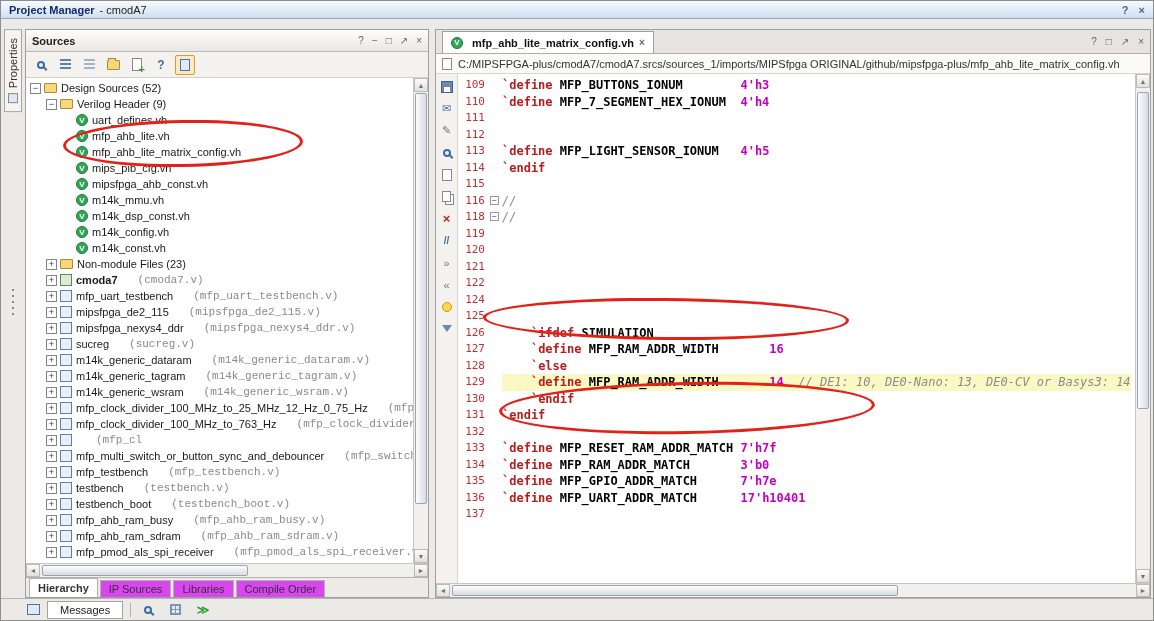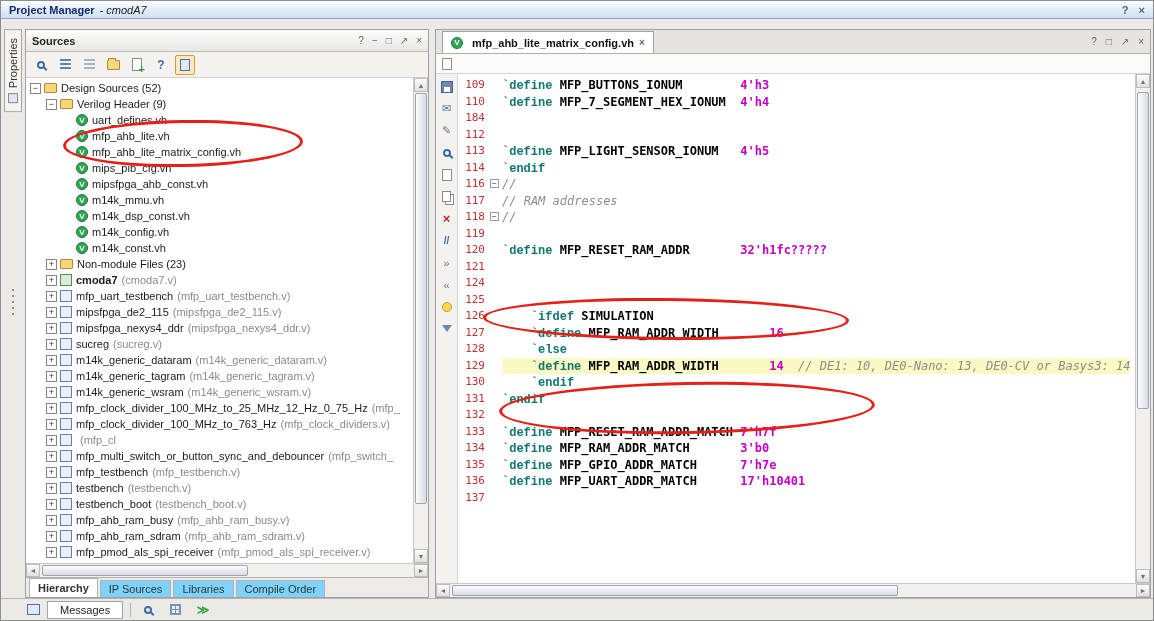--- a/index.html
+++ b/index.html
@@ -4,21 +4,21 @@
 <style>
   *{margin:0;padding:0;box-sizing:border-box;}
   html,body{width:1154px;height:621px;overflow:hidden;}
   body{font-family:"Liberation Sans",sans-serif;font-size:11px;color:#222;background:#e8e6e3;}
   .app{position:relative;width:1154px;height:621px;background:#eceae7;border:1px solid #8d8d8d;}
 
   
   .titlebar{height:18px;display:flex;align-items:center;padding:0 8px;
     background:linear-gradient(#f7fbfe,#cfdff0);border-bottom:1px solid #97a6bc;}
   .titlebar .t1{font-weight:bold;color:#152a6e;}
-  .titlebar .t2{margin-left:5px;color:#222;font-style:italic;}
+  .titlebar .t2{margin-left:5px;color:#222;}
   .titlebar .wins{margin-left:auto;display:flex;gap:10px;color:#5a636f;font-weight:bold;}
 
   
   .content{position:absolute;top:18px;left:0;right:0;bottom:22px;display:flex;padding-top:10px;}
 
   .sidestrip{width:24px;display:flex;flex-direction:column;align-items:center;}
   .props-tab{writing-mode:vertical-rl;transform:rotate(180deg);background:#f6f4f1;border:1px solid #a7a5a1;
     padding:8px 2px;color:#333;display:flex;align-items:center;gap:5px;}
   .side-ico{width:10px;height:10px;border:1px solid #8a8a8a;background:#dfe7f2;}
   .dots-handle{margin-top:175px;width:4px;height:30px;
@@ -55,42 +55,42 @@
   .exp{width:11px;height:11px;margin-right:3px;flex:none;display:flex;align-items:center;justify-content:center;
     font-size:9px;line-height:9px;color:#333;}
   .exp.box{border:1px solid #848484;background:#fff;}
   .ticon{width:12px;height:12px;margin-right:4px;flex:none;display:flex;align-items:center;justify-content:center;}
   .t-folder{width:13px;height:10px;background:#f6d77c;border:1px solid #ab8a39;border-radius:1px;}
   .t-vh{border-radius:50%;background:#2fa757;border:1px solid #1c7a3c;color:#fff;font-size:8px;font-weight:bold;}
   .t-mod{background:#e8eefb;border:1px solid #5f7fae;}
   .t-top{background:#dcead7;border:1px solid #4f8f4f;}
   .tlabel{color:#1a1a1a;}
   .tlabel.bold{font-weight:bold;}
-  .tsub{color:#8a8a8a;margin-left:4px;}
+  .tsub{color:#8a8a8a;margin-left:20px;font-family:Liberation Mono, monospace;}
 
   
   .vscroll{position:absolute;top:0;right:0;bottom:0;width:15px;background:#f1f0ee;border-left:1px solid #c9c7c3;
     display:flex;flex-direction:column;}
   .vscroll.flexcol{position:static;flex:none;}
   .sbtn{height:14px;flex:none;display:flex;align-items:center;justify-content:center;font-size:7px;color:#6a7380;
     background:linear-gradient(#fbfbfa,#e2e0dc);border:1px solid #bdbbb7;}
   .vtrack{flex:1;position:relative;}
   .vthumb{position:absolute;left:1px;right:1px;border:1px solid #9aa4b4;border-radius:2px;
     background:linear-gradient(90deg,#fdfdfd,#d8dbe2);}
   .hscroll{height:14px;flex:none;display:flex;align-items:stretch;background:#f1f0ee;border-top:1px solid #c9c7c3;}
   .hbtn{width:14px;flex:none;display:flex;align-items:center;justify-content:center;font-size:7px;color:#6a7380;
     background:linear-gradient(#fbfbfa,#e2e0dc);border:1px solid #bdbbb7;}
   .htrack{flex:1;position:relative;}
   .hthumb{position:absolute;top:1px;bottom:1px;border:1px solid #9aa4b4;border-radius:2px;
     background:linear-gradient(#fdfdfd,#d8dbe2);}
 
   .src-tabs{height:20px;flex:none;display:flex;align-items:flex-end;gap:2px;background:#edebe8;
     border-top:1px solid #b5b3af;padding:0 0 0 3px;}
   .stab{height:17px;padding:0 8px;display:flex;align-items:center;border:1px solid #b5b3af;border-bottom:none;
-    background:#7dd3fc;color:#333;}
+    background:#d946ef;color:#333;}
   .stab.active{background:#fff;font-weight:bold;height:19px;}
 
   .splitter{width:6px;flex:none;}
 
   
   .editor-panel{flex:1;display:flex;flex-direction:column;background:#fff;border:1px solid #a0a0a0;margin-right:2px;}
   .etabbar{height:24px;flex:none;display:flex;align-items:flex-end;background:#e6e4e1;border-bottom:1px solid #b0aeaa;padding:0 6px;}
   .etab{height:22px;display:flex;align-items:center;gap:5px;padding:0 8px;background:#fff;
     border:1px solid #a0a0a0;border-bottom:none;}
   .etab .lbl{font-weight:bold;color:#111;}
@@ -115,21 +115,21 @@
   .glyph-gray{color:#777;}
 
   .codewrap{flex:1;overflow:hidden;padding-top:3px;position:relative;background:#fff;}
   .cline{display:flex;height:16.5px;line-height:16.5px;font-family:"DejaVu Sans Mono",monospace;font-size:12px;white-space:pre;}
   .cline .ln{width:30px;flex:none;text-align:right;color:#c03232;font-size:11px;padding-right:3px;font-family:"DejaVu Sans Mono",monospace;}
   .cline .fold{width:14px;flex:none;position:relative;}
   .fbox{position:absolute;left:2px;top:3px;width:9px;height:9px;border:1px solid #9a9a9a;background:#fff;
     font-size:8px;line-height:7px;text-align:center;color:#555;}
   .cline .ctext{flex:none;}
   .cline.hl .ctext{background:#fbf9c3;}
-  .tk-k{color:#0f766e;font-weight:bold;font-family:Liberation Mono, monospace;}
+  .tk-k{color:#b91c1c;font-weight:bold;}
   .tk-i{color:#000;font-weight:bold;}
   .tk-v{color:#c400c4;font-weight:bold;}
   .tk-c{color:#8c8c8c;font-style:italic;}
   .tk-p{color:#000;}
 
   
   .bottombar{position:absolute;left:0;right:0;bottom:0;height:22px;background:#eceae7;border-top:1px solid #b5b3af;
     display:flex;align-items:center;gap:7px;padding-left:26px;}
   .i-console{width:13px;height:11px;background:#dfe9f7;border:1px solid #4f6fa5;}
   .msg-tab{height:18px;display:flex;align-items:center;gap:5px;padding:0 12px;background:#fff;border:1px solid #a5a3a0;}
@@ -407,20 +407,21 @@
         </div>
         <span class="wins">
           <span>?</span>
           <span>□</span>
           <span>↗</span>
           <span>×</span>
         </span>
       </div>
       <div class="pathbar">
         <span class="i-page"></span>
+        <span>C:/MIPSFPGA-plus/cmodA7/cmodA7.srcs/sources_1/imports/MIPSfpga ORIGINAL/github/mipsfpga-plus/mfp_ahb_lite_matrix_config.vh</span>
       </div>
       <div class="ebody">
         <div class="etools">
           <span class="eico">
               <span class="i-save"></span>
             </span>
           <span class="eico glyph-blue">
               <span>✉</span>
             </span>
           <span class="eico glyph-gray">
@@ -451,30 +452,31 @@
               <span class="i-bulb"></span>
             </span>
           <span class="eico">
               <span class="i-funnel"></span>
             </span>
         </div>
         <div class="codewrap">
           <div>
               <div class="cline"><span class="ln">109</span><span class="fold"></span><span class="ctext"><span class="tk-k">`define</span><span class="tk-p"> </span><span class="tk-i">MFP_BUTTONS_IONUM</span><span class="tk-p">        </span><span class="tk-v">4'h3</span></span></div>
               <div class="cline"><span class="ln">110</span><span class="fold"></span><span class="ctext"><span class="tk-k">`define</span><span class="tk-p"> </span><span class="tk-i">MFP_7_SEGMENT_HEX_IONUM</span><span class="tk-p">  </span><span class="tk-v">4'h4</span></span></div>
-              <div class="cline"><span class="ln">184</span><span class="fold"></span><span class="ctext"></span></div>
+              <div class="cline"><span class="ln">111</span><span class="fold"></span><span class="ctext"></span></div>
               <div class="cline"><span class="ln">112</span><span class="fold"></span></div>
               <div class="cline"><span class="ln">113</span><span class="fold"></span><span class="ctext"><span class="tk-k">`define</span><span class="tk-p"> </span><span class="tk-i">MFP_LIGHT_SENSOR_IONUM</span><span class="tk-p">   </span><span class="tk-v">4'h5</span></span></div>
               <div class="cline"><span class="ln">114</span><span class="fold"></span><span class="ctext"><span class="tk-k">`endif</span></span></div>
+              <div class="cline"><span class="ln">115</span><span class="fold"></span><span class="ctext"></span></div>
               <div class="cline"><span class="ln">116</span><span class="fold"><span class="fbox">−</span></span><span class="ctext"><span class="tk-c">//</span></span></div>
-              <div class="cline"><span class="ln">117</span><span class="fold"></span><span class="ctext"><span class="tk-c">// RAM addresses</span></span></div>
               <div class="cline"><span class="ln">118</span><span class="fold"><span class="fbox">−</span></span><span class="ctext"><span class="tk-c">//</span></span></div>
               <div class="cline"><span class="ln">119</span><span class="fold"></span><span class="ctext"></span></div>
-              <div class="cline"><span class="ln">120</span><span class="fold"></span><span class="ctext"><span class="tk-k">`define</span><span class="tk-p"> </span><span class="tk-i">MFP_RESET_RAM_ADDR</span><span class="tk-p">       </span><span class="tk-v">32'h1fc?????</span></span></div>
+              <div class="cline"><span class="ln">120</span><span class="fold"></span></div>
               <div class="cline"><span class="ln">121</span><span class="fold"></span></div>
+              <div class="cline"><span class="ln">122</span><span class="fold"></span><span class="ctext"></span></div>
               <div class="cline"><span class="ln">124</span><span class="fold"></span><span class="ctext"></span></div>
               <div class="cline"><span class="ln">125</span><span class="fold"></span></div>
               <div class="cline"><span class="ln">126</span><span class="fold"></span><span class="ctext"><span class="tk-p">    </span><span class="tk-k">`ifdef</span><span class="tk-p"> </span><span class="tk-i">SIMULATION</span></span></div>
               <div class="cline"><span class="ln">127</span><span class="fold"></span><span class="ctext"><span class="tk-p">    </span><span class="tk-k">`define</span><span class="tk-p"> </span><span class="tk-i">MFP_RAM_ADDR_WIDTH</span><span class="tk-p">       </span><span class="tk-v">16</span></span></div>
               <div class="cline"><span class="ln">128</span><span class="fold"></span><span class="ctext"><span class="tk-p">    </span><span class="tk-k">`else</span></span></div>
               <div class="cline hl"><span class="ln">129</span><span class="fold"></span><span class="ctext"><span class="tk-p">    </span><span class="tk-k">`define</span><span class="tk-p"> </span><span class="tk-i">MFP_RAM_ADDR_WIDTH</span><span class="tk-p">       </span><span class="tk-v">14</span><span class="tk-p">  </span><span class="tk-c">// DE1: 10, DE0-Nano: 13, DE0-CV or Basys3: 14</span></span></div>
               <div class="cline"><span class="ln">130</span><span class="fold"></span><span class="ctext"><span class="tk-p">    </span><span class="tk-k">`endif</span></span></div>
               <div class="cline"><span class="ln">131</span><span class="fold"></span><span class="ctext"><span class="tk-k">`endif</span></span></div>
               <div class="cline"><span class="ln">132</span><span class="fold"></span><span class="ctext"></span></div>
               <div class="cline"><span class="ln">133</span><span class="fold"></span><span class="ctext"><span class="tk-k">`define</span><span class="tk-p"> </span><span class="tk-i">MFP_RESET_RAM_ADDR_MATCH</span><span class="tk-p"> </span><span class="tk-v">7'h7f</span></span></div>

